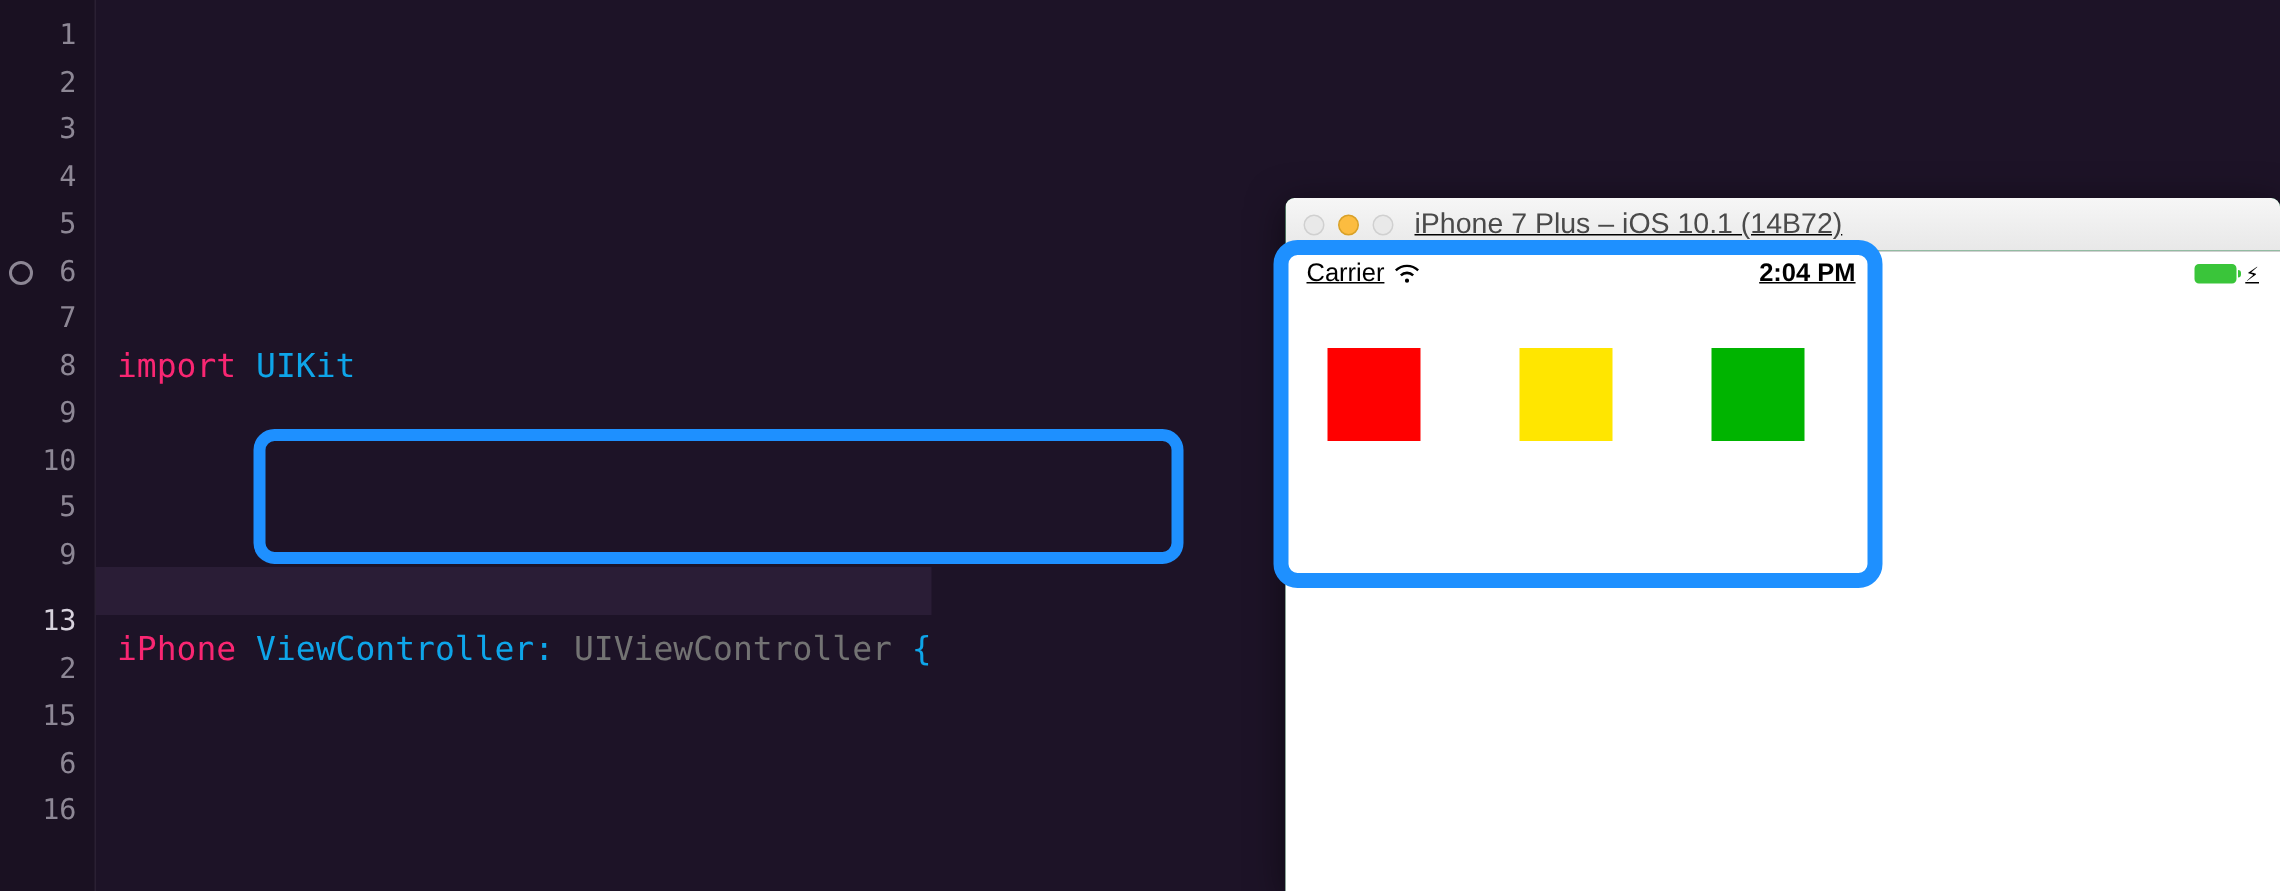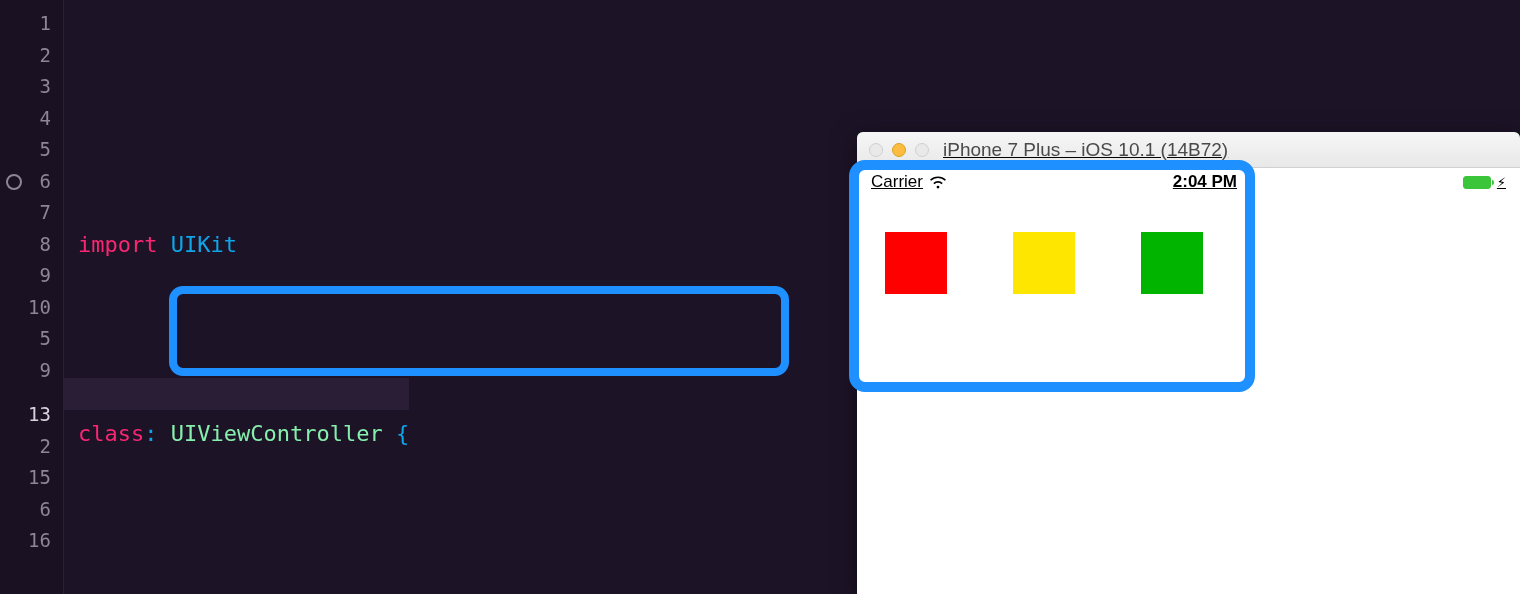--- a/index.html
+++ b/index.html
@@ -33,21 +33,21 @@
   padding-top:8px;
   padding-left:14px;
   line-height:31.5px;
   font-size:22px;
   color:#ffffff;
   white-space:pre;
   position:relative;
 }
 .code .row { height:31.5px; display:flex; align-items:flex-end; }
 .kw-pink { color:#f92672; }
-.kw-blue { color:#86efac; }
+.kw-blue { color:#737373; }
 .white { color:#0ea5e9; }
 .current-line-bg { position:absolute; left:0; right:0; height:31.5px; background:#2a1d36; }
 .breakpoint-ring {
   position:absolute;
   left:-58px;
   top:calc(8px + 5*31.5px + 8px);
   width:16px; height:16px;
   border:2px solid #8d8795; border-radius:50%;
   z-index:2;
 }
@@ -145,21 +145,21 @@
     <div class="ln">15</div>
     <div class="ln">6</div>
     <div class="ln">16</div>
   </div>
   <div class="code">
     <div class="current-line-bg" style="top:calc(12*31.5px);"></div>
 
     <div class="row"><span></span></div>
     <div class="row"><span class="kw-pink">import</span><span class="white"> UIKit</span></div>
     <div class="row"><span></span></div>
-    <div class="row"><span class="kw-pink">class</span><span class="white">:</span><span class="kw-blue"> UIViewController</span><span class="white"> {</span></div>
+    <div class="row"><span class="kw-pink">iPhone</span><span class="white"> ViewController</span><span class="white">:</span><span class="kw-blue"> UIViewController</span><span class="white"> {</span></div>
     <div class="row"><span></span></div>
     
     
     
     
     
     
     
     
     

